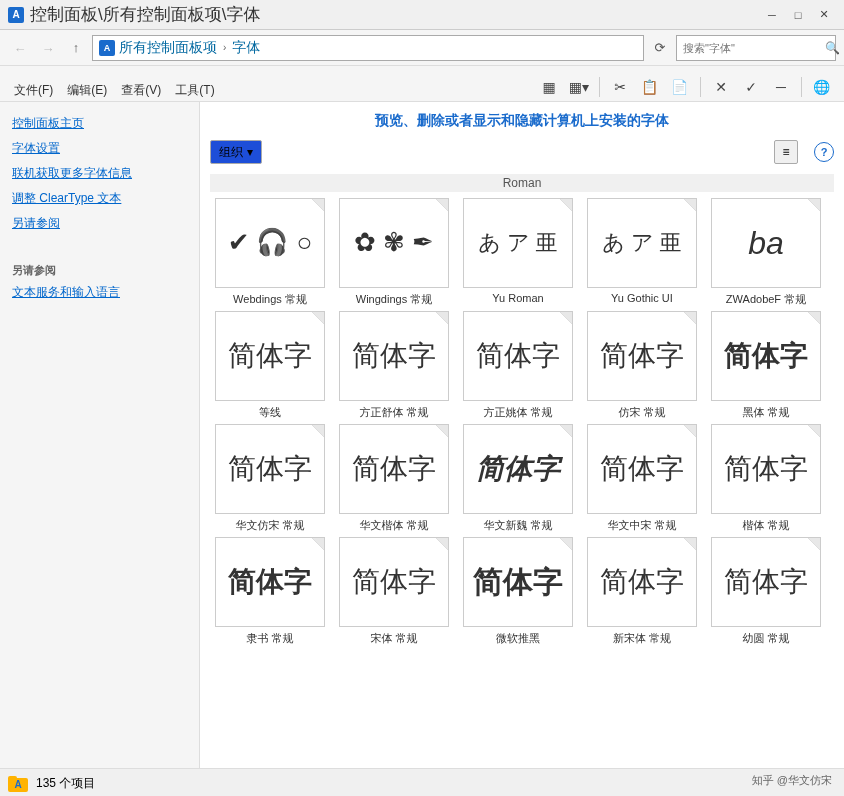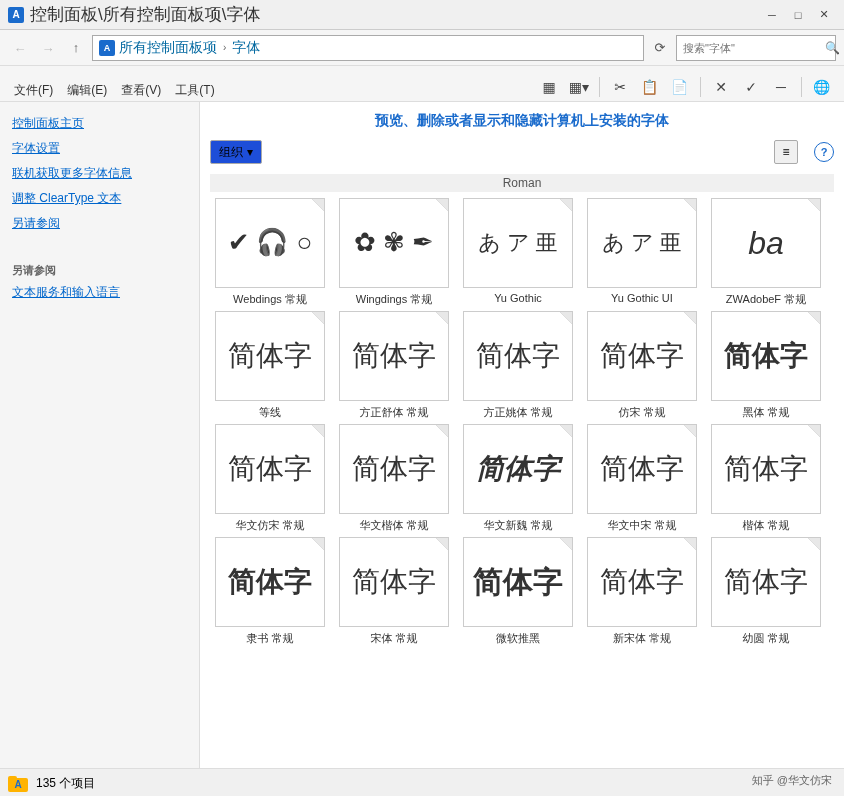--- a/index.html
+++ b/index.html
@@ -433,21 +433,21 @@
         <div class="font-preview-box">
           <span class="font-preview-text symbols">✿ ✾ ✒</span>
         </div>
         <span class="font-name">Wingdings 常规</span>
       </div>
 
       <div class="font-item">
         <div class="font-preview-box">
           <span class="font-preview-text cjk" style="font-size:22px;">あ ア 亜</span>
         </div>
-        <span class="font-name">Yu Gothic</span>
+        <span class="font-name">Yu Roman</span>
       </div>
 
       <div class="font-item">
         <div class="font-preview-box">
           <span class="font-preview-text cjk" style="font-size:22px;">あ ア 亜</span>
         </div>
         <span class="font-name">Yu Gothic UI</span>
       </div>
 
       <div class="font-item">

